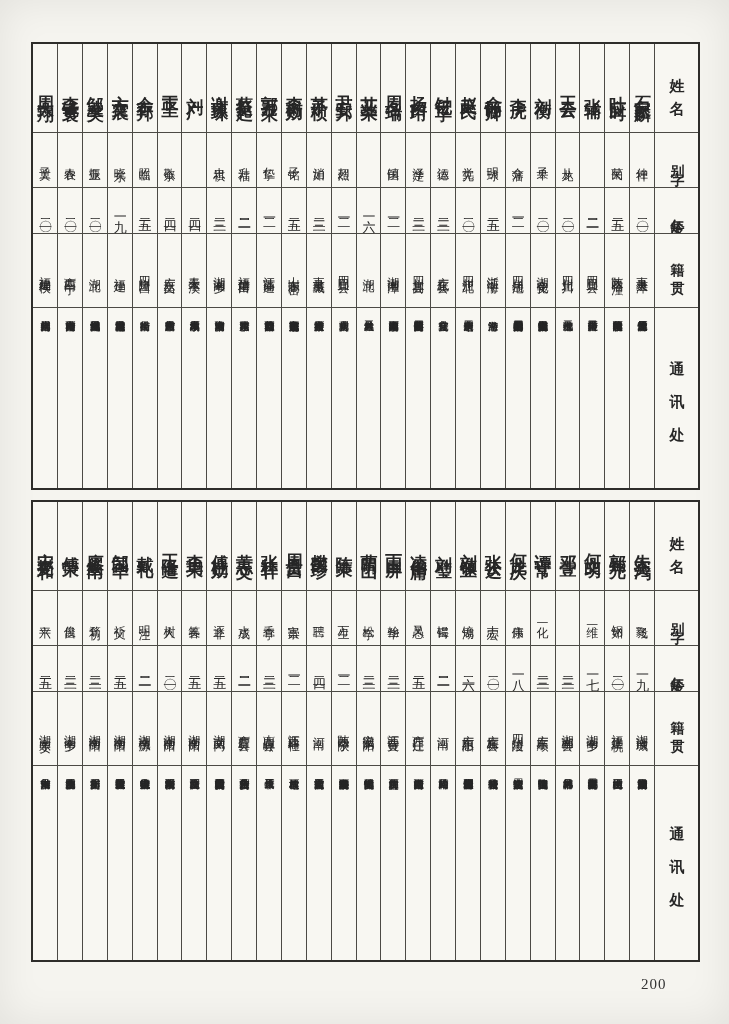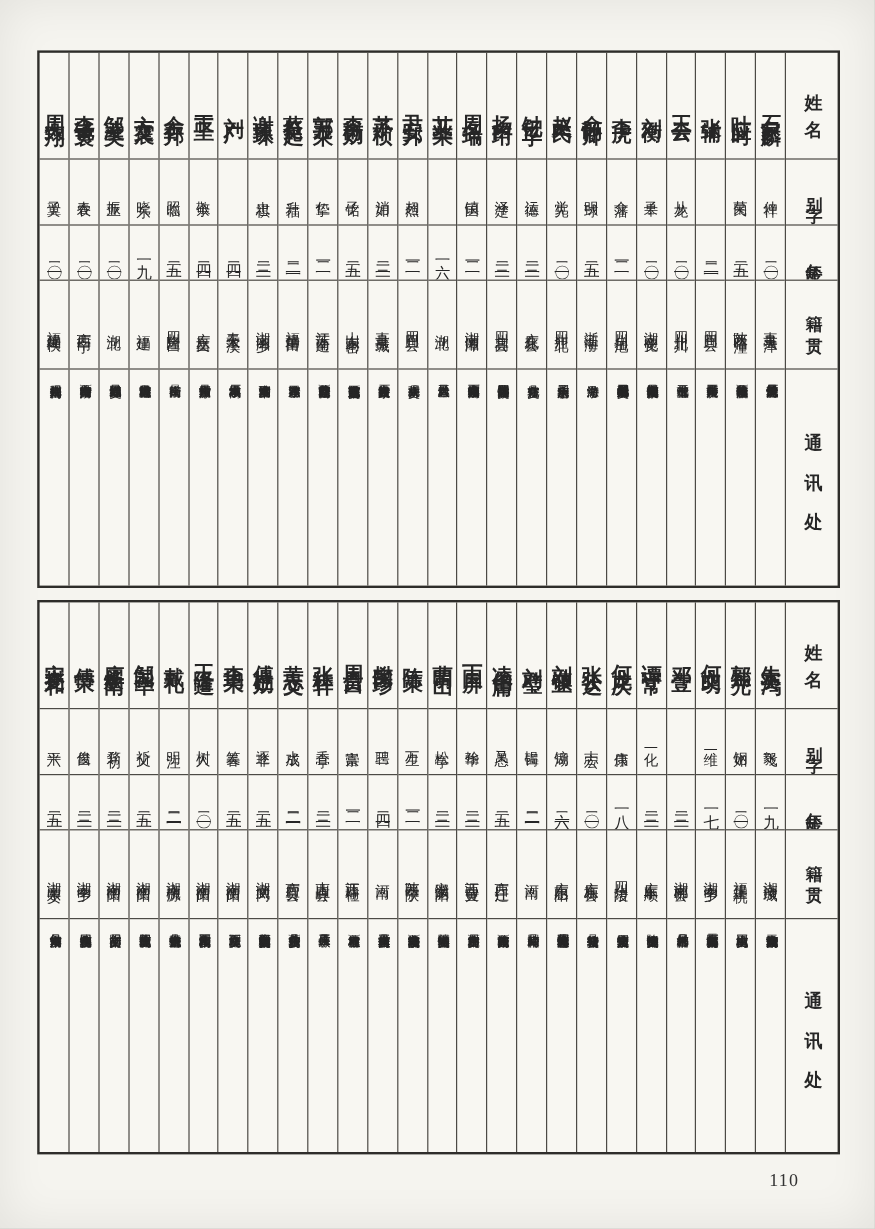--- a/index.html
+++ b/index.html
@@ -414,14 +414,14 @@
         </div>
         <div class="col">
           <div class="cell c-name">宋燮和</div>
           <div class="cell c-zi">六平</div>
           <div class="cell c-age">二五</div>
           <div class="cell c-native">湖南东安</div>
           <div class="cell c-addr">湖南东安卢洪市仁昌号转</div>
         </div>
       </section>
   </div>
-  <div class="page-number">110</div>
+  <div class="page-number">200</div>
 </div>
 
 </body></html>

